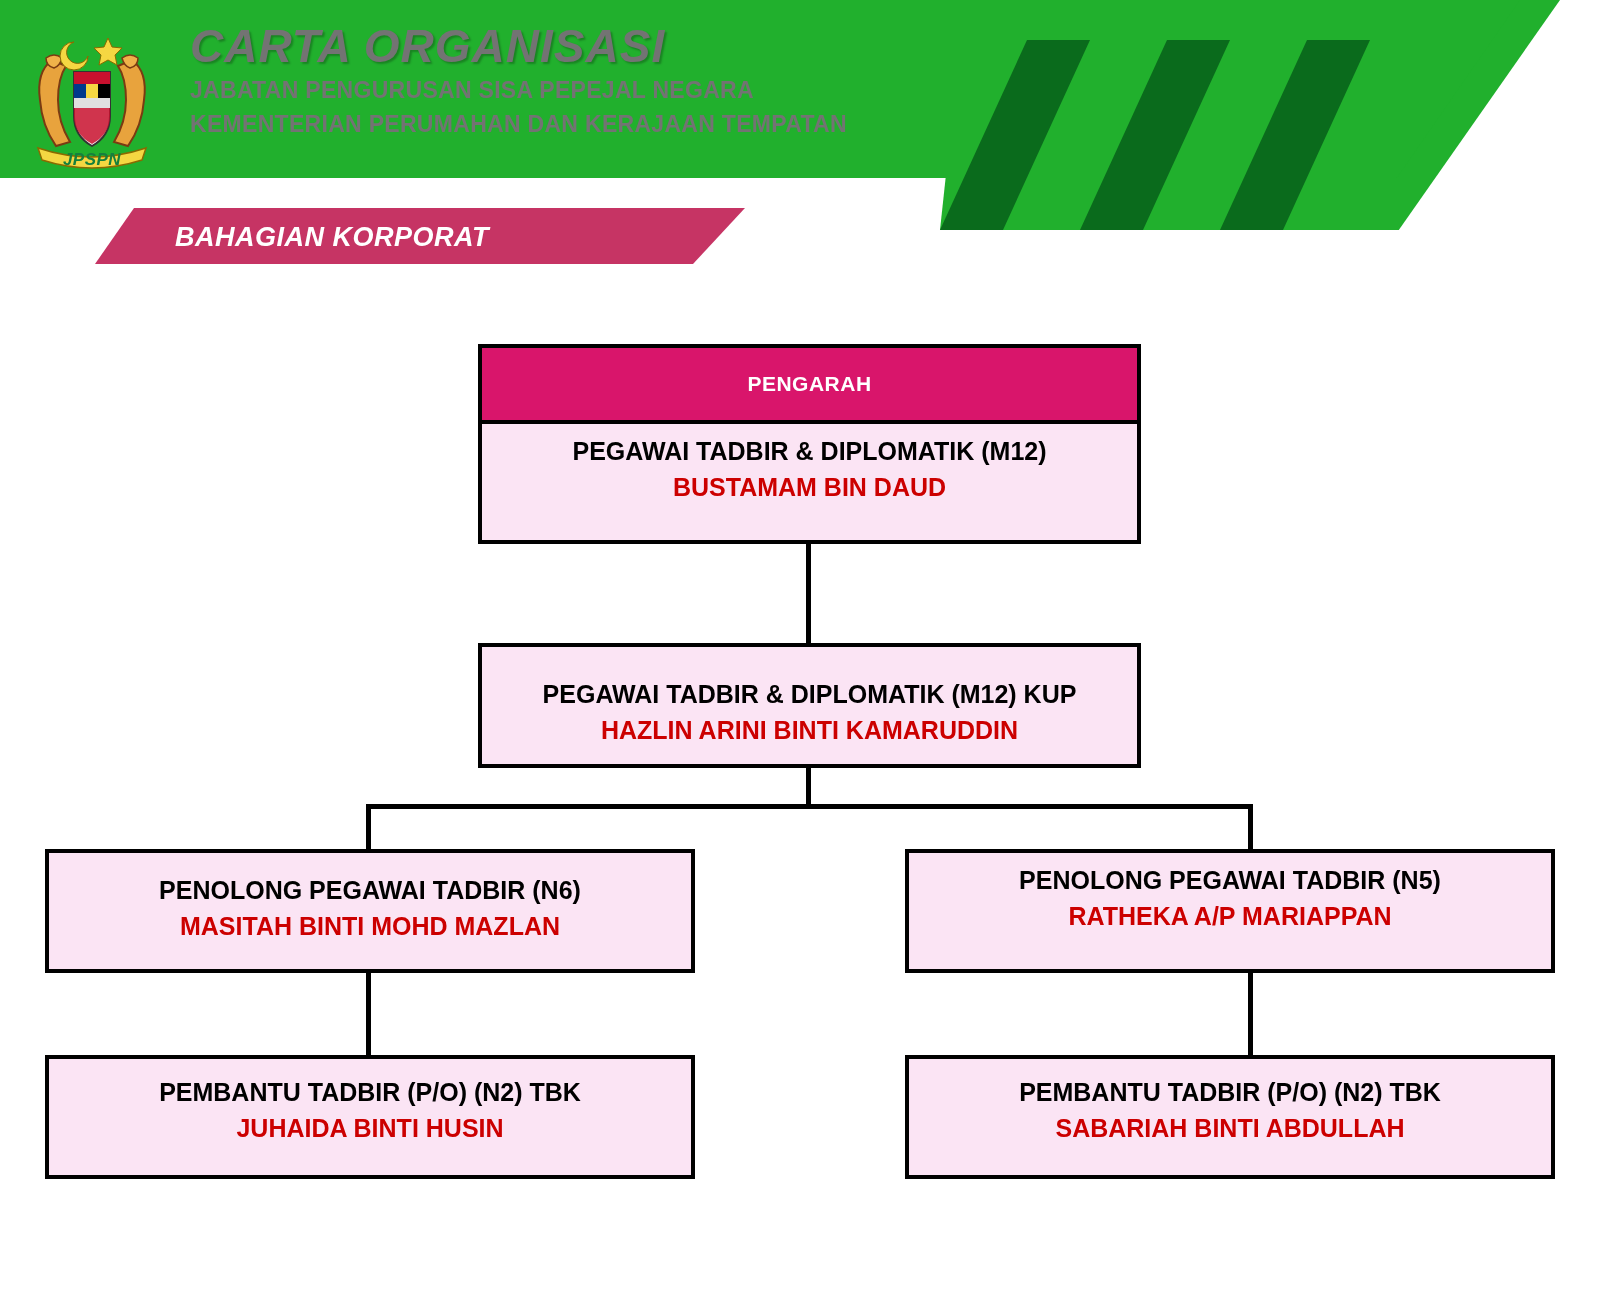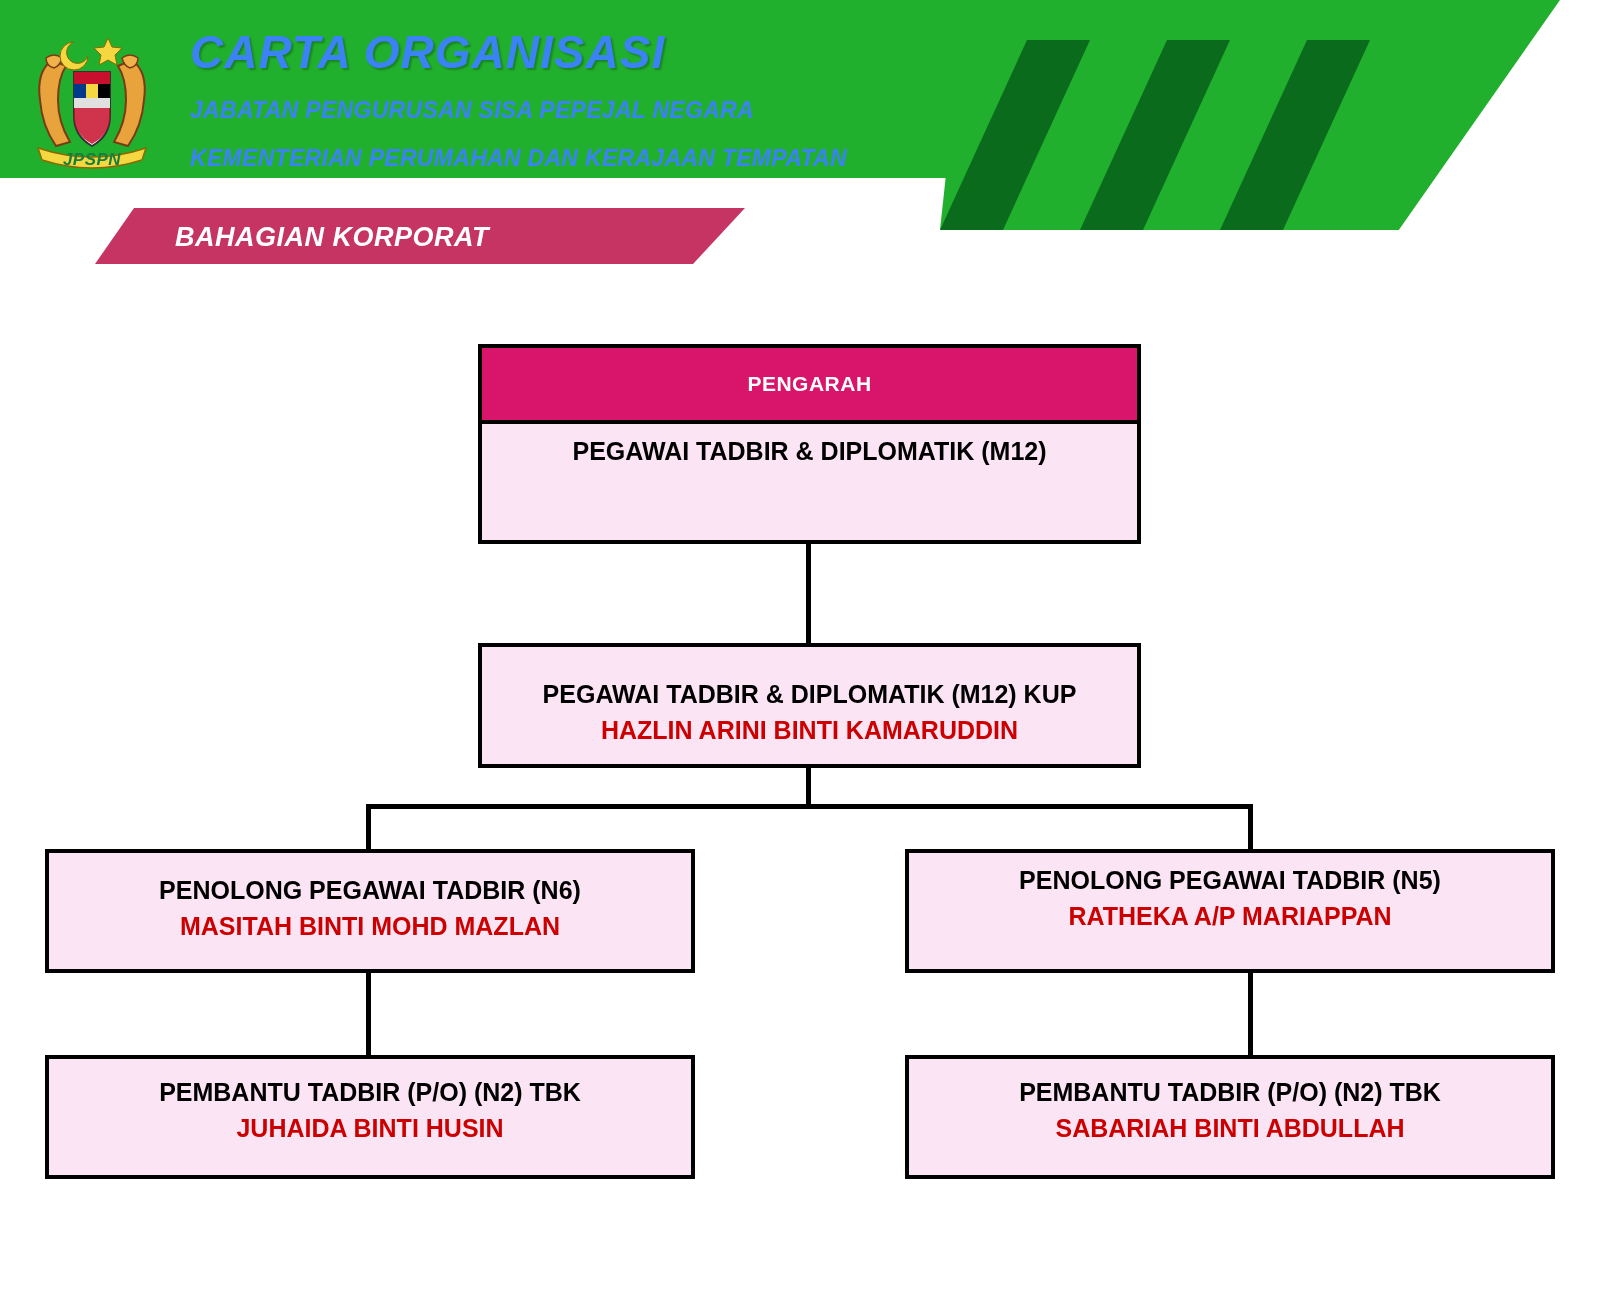--- a/index.html
+++ b/index.html
@@ -86,37 +86,36 @@
     font-size: 17px;
     font-weight: bold;
     color: #15803d;
     letter-spacing: 0.5px;
     font-style: italic;
   }
 
   .header-text {
     position: absolute;
     left: 190px;
-    top: 28px;
-    color: #3b82f6;
+    top: 22px;
+    color: #737373;
   }
   .h-title {
     font-size: 46px;
     font-weight: bold;
     font-style: italic;
     letter-spacing: 1px;
     line-height: 1.05;
     text-shadow: 2px 2px 2px rgba(0,0,0,0.25);
   }
   .h-sub1, .h-sub2 {
     font-size: 23px;
     font-weight: bold;
-    font-style: italic;
     letter-spacing: 0.3px;
-    margin-top: 21px;
+    margin-top: 7px;
   }
 
   
   .pink-banner {
     position: absolute;
     left: 95px;
     top: 208px;
     width: 650px;
     height: 56px;
     background: #c63464;
@@ -227,20 +226,21 @@
 
 <div class="pink-banner"></div>
 <div class="pink-banner-text">BAHAGIAN KORPORAT</div>
 
 <div class="chart">
 
   <div class="node" style="left:478px; top:14px; width:663px; height:200px;">
     <div class="node-head">PENGARAH</div>
     <div class="node-body">
       <div class="post">PEGAWAI TADBIR &amp; DIPLOMATIK (M12)</div>
+      <div class="name">BUSTAMAM BIN DAUD</div>
     </div>
   </div>
 
   <div class="line" style="left:806px; top:214px; width:5px; height:100px;"></div>
 
   <div class="node" style="left:478px; top:313px; width:663px; height:125px;">
     <div class="node-body" style="padding-top:32px;">
       <div class="post">PEGAWAI TADBIR &amp; DIPLOMATIK (M12) KUP</div>
       <div class="name">HAZLIN ARINI BINTI KAMARUDDIN</div>
     </div>

